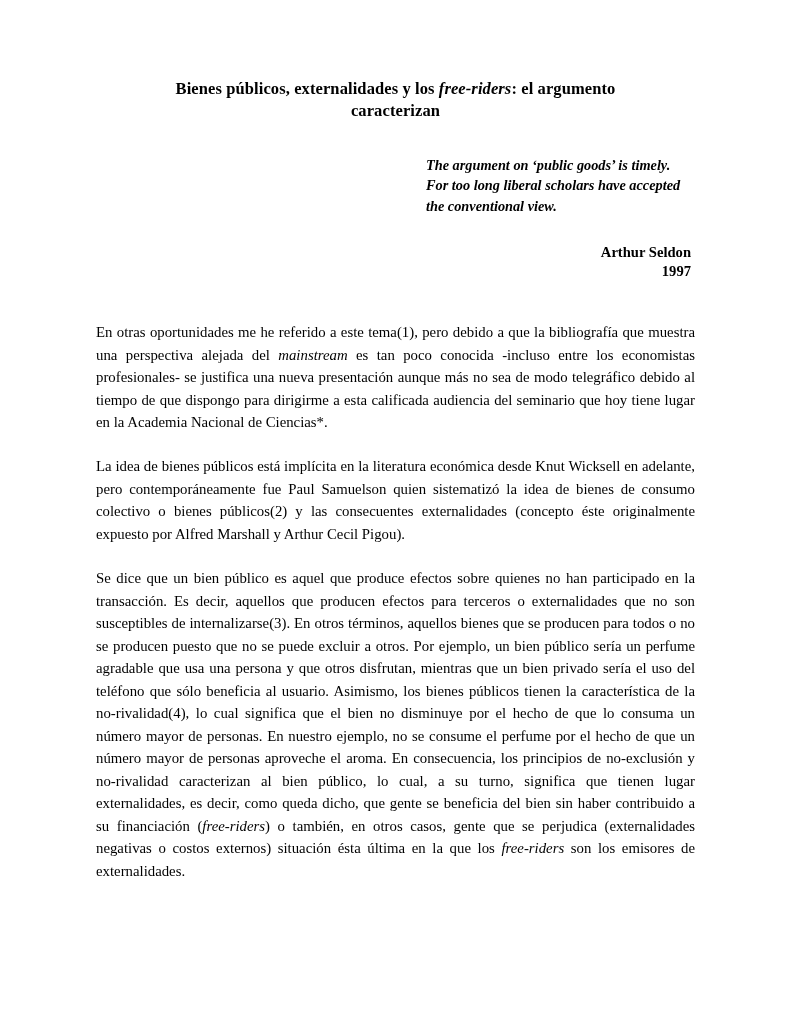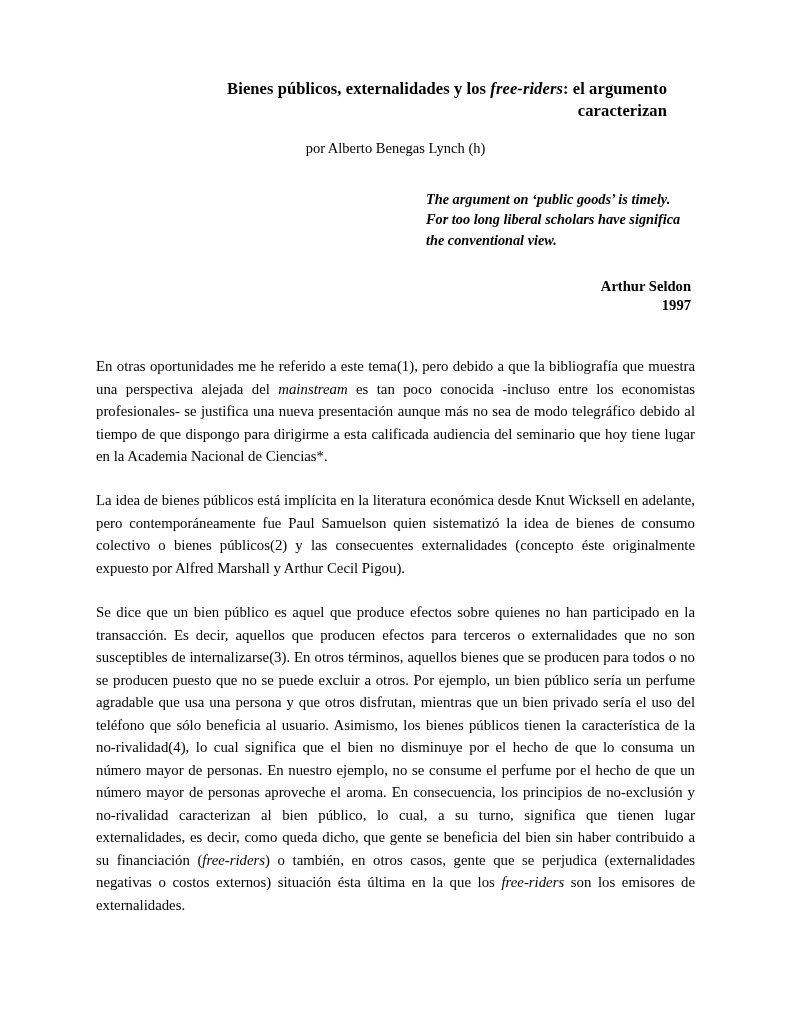--- a/index.html
+++ b/index.html
@@ -15,21 +15,21 @@
     overflow: hidden;
   }
   .page {
     position: relative;
     width: 791px;
     height: 1024px;
     box-sizing: border-box;
     padding: 78px 96px 40px 96px;
   }
   .doc-title {
-    text-align: right;
+    text-align: center;
     font-weight: bold;
     font-size: 16.5px;
     line-height: 1.35;
     margin: 0 28px 0 28px;
     letter-spacing: 0.1px;
   }
   .doc-title .ital {
     font-style: italic;
   }
   .byline {
@@ -74,23 +74,22 @@
 </head>
 <body>
 
 <div class="page">
 
   <h1 class="doc-title">
     <span>Bienes públicos, externalidades y los </span><span class="ital">free-riders</span><span>: el argumento</span><br>
     <span>caracterizan</span>
   </h1>
 
-  <p class="byline">por Alberto Benegas Lynch (h)</p>
 
-  <p class="epigraph">The argument on ‘public goods’ is timely. For too long liberal scholars have significa the conventional view.</p>
+  <p class="epigraph">The argument on ‘public goods’ is timely. For too long liberal scholars have accepted the conventional view.</p>
 
   <p class="epigraph-attrib">
     <span>Arthur Seldon</span><br>
     <span>1997</span>
   </p>
 
   <div id="body-container">
       <p class="body-block"><span>En otras oportunidades me he referido a este tema(1), pero debido a que la bibliografía que muestra una perspectiva alejada del </span><i>mainstream</i><span> es tan poco conocida -incluso entre los economistas profesionales- se justifica una nueva presentación aunque más no sea de modo telegráfico debido al tiempo de que dispongo para dirigirme a esta calificada audiencia del seminario que hoy tiene lugar en la Academia Nacional de Ciencias*.</span></p>
       <p class="body-block"><span>La idea de bienes públicos está implícita en la literatura económica desde Knut Wicksell en adelante, pero contemporáneamente fue Paul Samuelson quien sistematizó la idea de bienes de consumo colectivo o bienes públicos(2) y las consecuentes externalidades (concepto éste originalmente expuesto por Alfred Marshall y Arthur Cecil Pigou).</span></p>
       <p class="body-block"><span>Se dice que un bien público es aquel que produce efectos sobre quienes no han participado en la transacción. Es decir, aquellos que producen efectos para terceros o externalidades que no son susceptibles de internalizarse(3). En otros términos, aquellos bienes que se producen para todos o no se producen puesto que no se puede excluir a otros. Por ejemplo, un bien público sería un perfume agradable que usa una persona y que otros disfrutan, mientras que un bien privado sería el uso del teléfono que sólo beneficia al usuario. Asimismo, los bienes públicos tienen la característica de la no-rivalidad(4), lo cual significa que el bien no disminuye por el hecho de que lo consuma un número mayor de personas. En nuestro ejemplo, no se consume el perfume por el hecho de que un número mayor de personas aproveche el aroma. En consecuencia, los principios de no-exclusión y no-rivalidad caracterizan al bien público, lo cual, a su turno, significa que tienen lugar externalidades, es decir, como queda dicho, que gente se beneficia del bien sin haber contribuido a su financiación (</span><i>free-riders</i><span>) o también, en otros casos, gente que se perjudica (externalidades negativas o costos externos) situación ésta última en la que los </span><i>free-riders</i><span> son los emisores de externalidades.</span></p>

